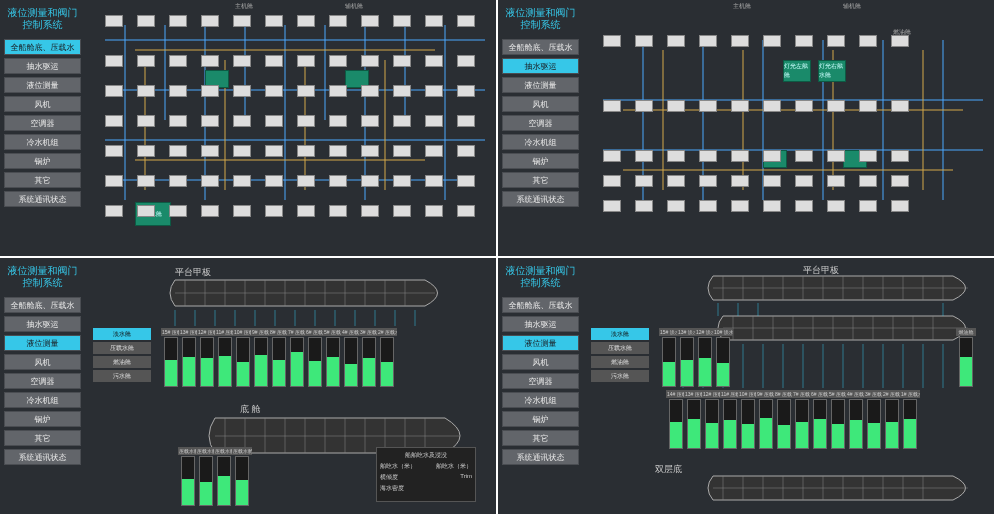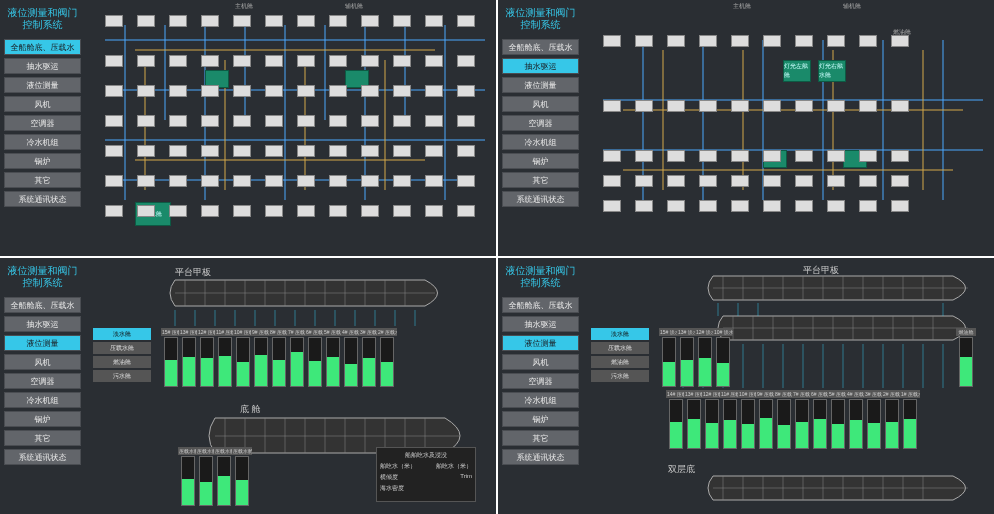--- a/index.html
+++ b/index.html
@@ -389,21 +389,21 @@
       <div class="btn">其它</div>
       <div class="btn">系统通讯状态</div>
     </div>
     <div class="content">
       <div class="mini-btn act" style="left:8px;top:70px">淡水舱</div>
       <div class="mini-btn" style="left:8px;top:84px">压载水舱</div>
       <div class="mini-btn" style="left:8px;top:98px">燃油舱</div>
       <div class="mini-btn" style="left:8px;top:112px">污水舱</div>
       <div class="ship-label" style="left:220px;top:6px">平台甲板</div>
       <div class="ship-label" style="left:220px;top:68px">底 舱</div>
-      <div class="ship-label" style="left:85px;bottom:38px">双层底</div>
+      <div class="ship-label" style="left:72px;bottom:38px">双层底</div>
       <svg>
         <path class="hull" d="M130 18 Q120 30 130 42 L370 42 Q395 30 370 18 Z"></path>
         <path class="gray" d="M140 18 V42 M160 18 V42 M180 18 V42 M200 18 V42 M220 18 V42 M240 18 V42 M260 18 V42 M280 18 V42 M300 18 V42 M320 18 V42 M340 18 V42 M360 18 V42 M130 30 H385"></path>
         <path class="hull" d="M140 58 Q130 70 140 82 L370 82 Q395 70 370 58 Z"></path>
         <path class="gray" d="M150 58 V82 M170 58 V82 M190 58 V82 M210 58 V82 M230 58 V82 M250 58 V82 M270 58 V82 M290 58 V82 M310 58 V82 M330 58 V82 M350 58 V82 M140 70 H385"></path>
         <path class="hull" d="M130 218 Q120 230 130 242 L370 242 Q395 230 370 218 Z"></path>
         <path class="gray" d="M140 218 V242 M160 218 V242 M180 218 V242 M200 218 V242 M220 218 V242 M240 218 V242 M260 218 V242 M280 218 V242 M300 218 V242 M320 218 V242 M340 218 V242 M130 230 H385"></path>
         <path class="cyan" d="M135 45 V58 M155 45 V58 M175 45 V58 M360 45 V58 M100 86 V130 M120 86 V130 M140 86 V130 M160 86 V130 M180 86 V130 M200 86 V130 M220 86 V130 M240 86 V130 M260 86 V130 M280 86 V130 M300 86 V130 M320 86 V130 M340 86 V130 M360 86 V130"></path>
       </svg>
       <div class="gauge-row" style="left:78px;top:70px" id="p4topL">

